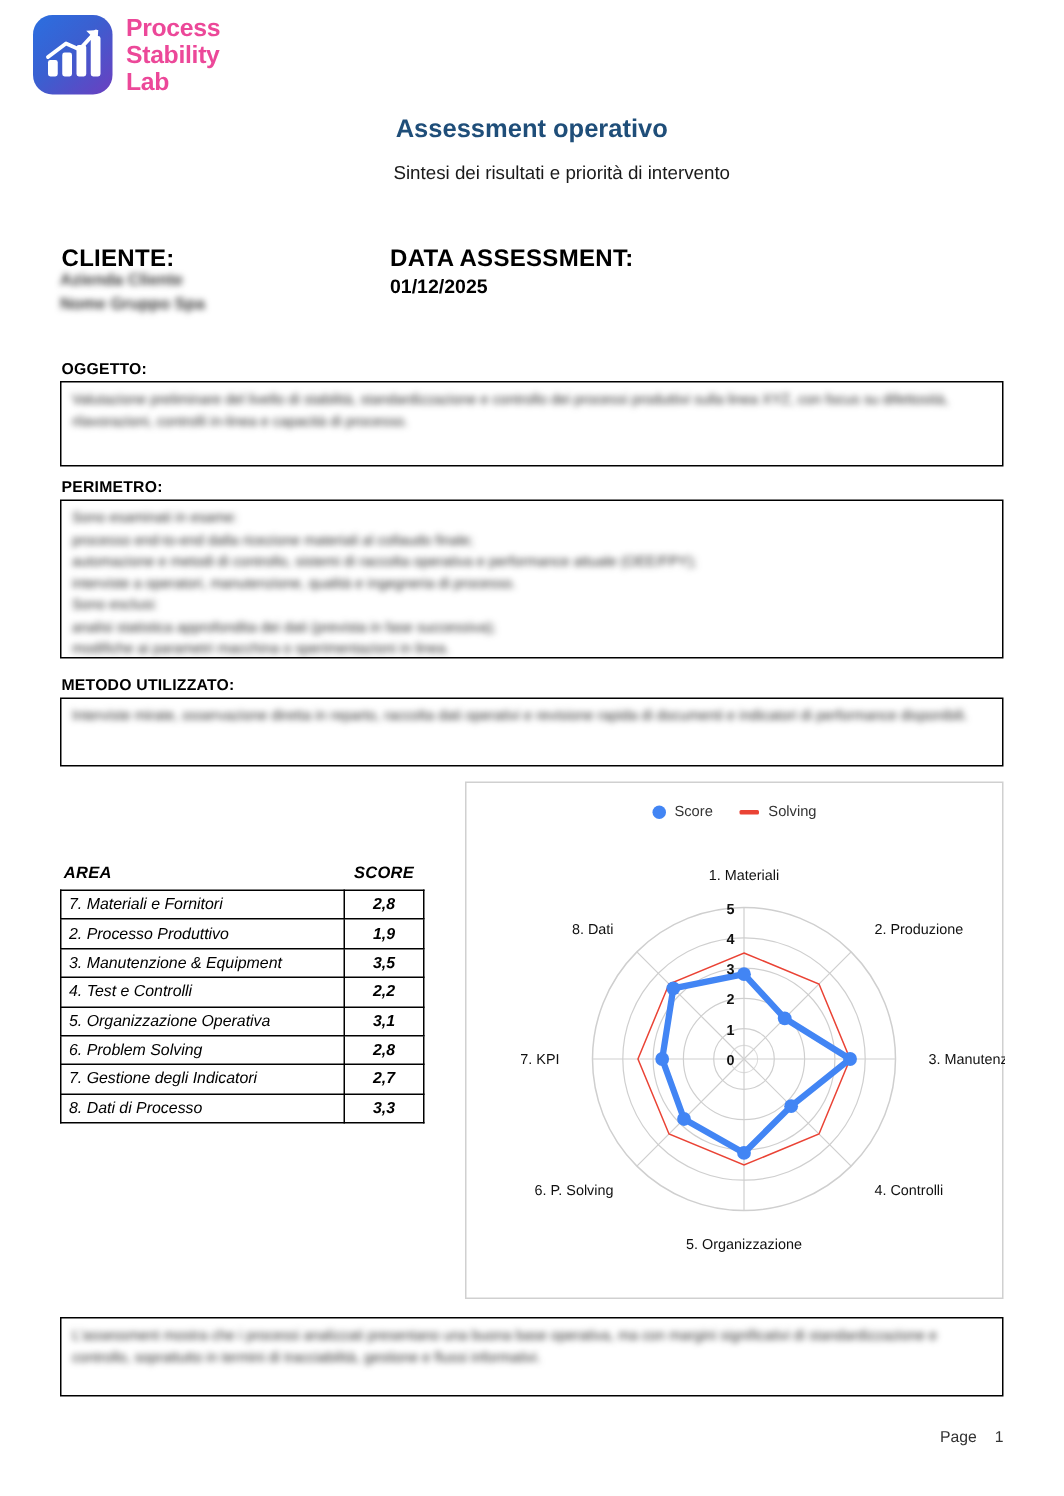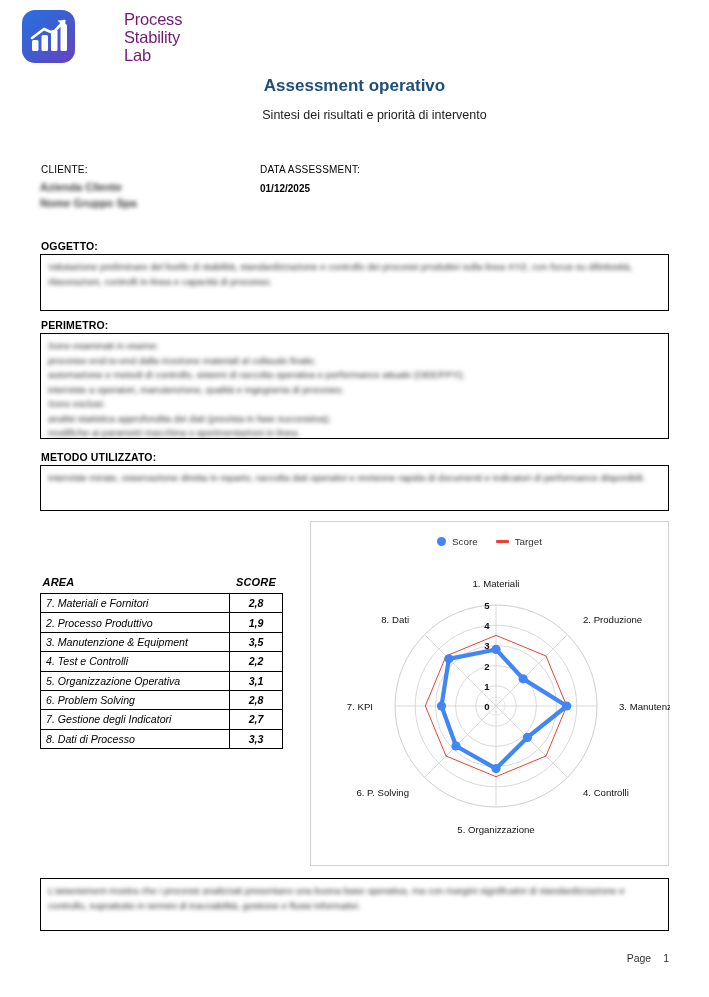--- a/index.html
+++ b/index.html
@@ -29,25 +29,24 @@
     width: 53px;
     height: 53px;
     border-radius: 13px;
     background: linear-gradient(135deg, #2b6fe0 0%, #3b5fd0 45%, #6b3fc0 100%);
     position: relative;
     flex: 0 0 auto;
   }
   #logo-mark svg { position: absolute; left: 0; top: 0; }
   #logo-wordmark {
     font-size: 16.5px;
-    font-weight: normal;
+    font-weight: bold;
     line-height: 1.09;
-    color: #701a75;
+    color: #ec4899;
     letter-spacing: -0.2px;
-    margin-left: 40px;
   }
 
   
   #doc-title {
     position: absolute;
     left: 0; right: 0;
     top: 76px;
     text-align: center;
     font-size: 17px;
     font-weight: bold;
@@ -59,30 +58,30 @@
     top: 108px;
     text-align: center;
     font-size: 12.5px;
     color: #1a1a1a;
     padding-left: 40px;
   }
 
   
   .meta-label {
     position: absolute;
-    font-size: 10px;
-    font-weight: normal;
+    font-size: 16px;
+    font-weight: bold;
     letter-spacing: 0.2px;
   }
   #cliente-label { left: 41px; top: 164px; }
   #data-label    { left: 260px; top: 164px; }
   #data-value {
     position: absolute;
     left: 260px; top: 183px;
-    font-size: 10px;
+    font-size: 13px;
     font-weight: bold;
   }
   #cliente-value {
     position: absolute;
     left: 40px; top: 180px;
     width: 130px;
   }
 
   
   .redact {
@@ -326,21 +325,21 @@
 </div>
 
 <div id="chart-panel">
   <div id="chart-legend">
     <span class="legend-item">
       <span class="legend-dot"></span>
       <span>Score</span>
     </span>
     <span class="legend-item">
       <span class="legend-bar"></span>
-      <span>Target</span>
+      <span>Solving</span>
     </span>
   </div>
   <svg id="radar-svg" width="359" height="345">
       <circle cx="185" cy="184" r="20.200000000000003" fill="none" stroke="#cfcfcf" stroke-width="0.8"></circle>
       <circle cx="185" cy="184" r="40.400000000000006" fill="none" stroke="#cfcfcf" stroke-width="0.8"></circle>
       <circle cx="185" cy="184" r="60.599999999999994" fill="none" stroke="#cfcfcf" stroke-width="0.8"></circle>
       <circle cx="185" cy="184" r="80.80000000000001" fill="none" stroke="#cfcfcf" stroke-width="0.8"></circle>
       <circle cx="185" cy="184" r="101" fill="none" stroke="#cfcfcf" stroke-width="1"></circle>
       <circle cx="185" cy="184" r="9.090000000000002" fill="none" stroke="#dddddd" stroke-width="0.7"></circle>
       <line x1="185" y1="184" x2="185" y2="83" stroke="#cfcfcf" stroke-width="0.8"></line>

